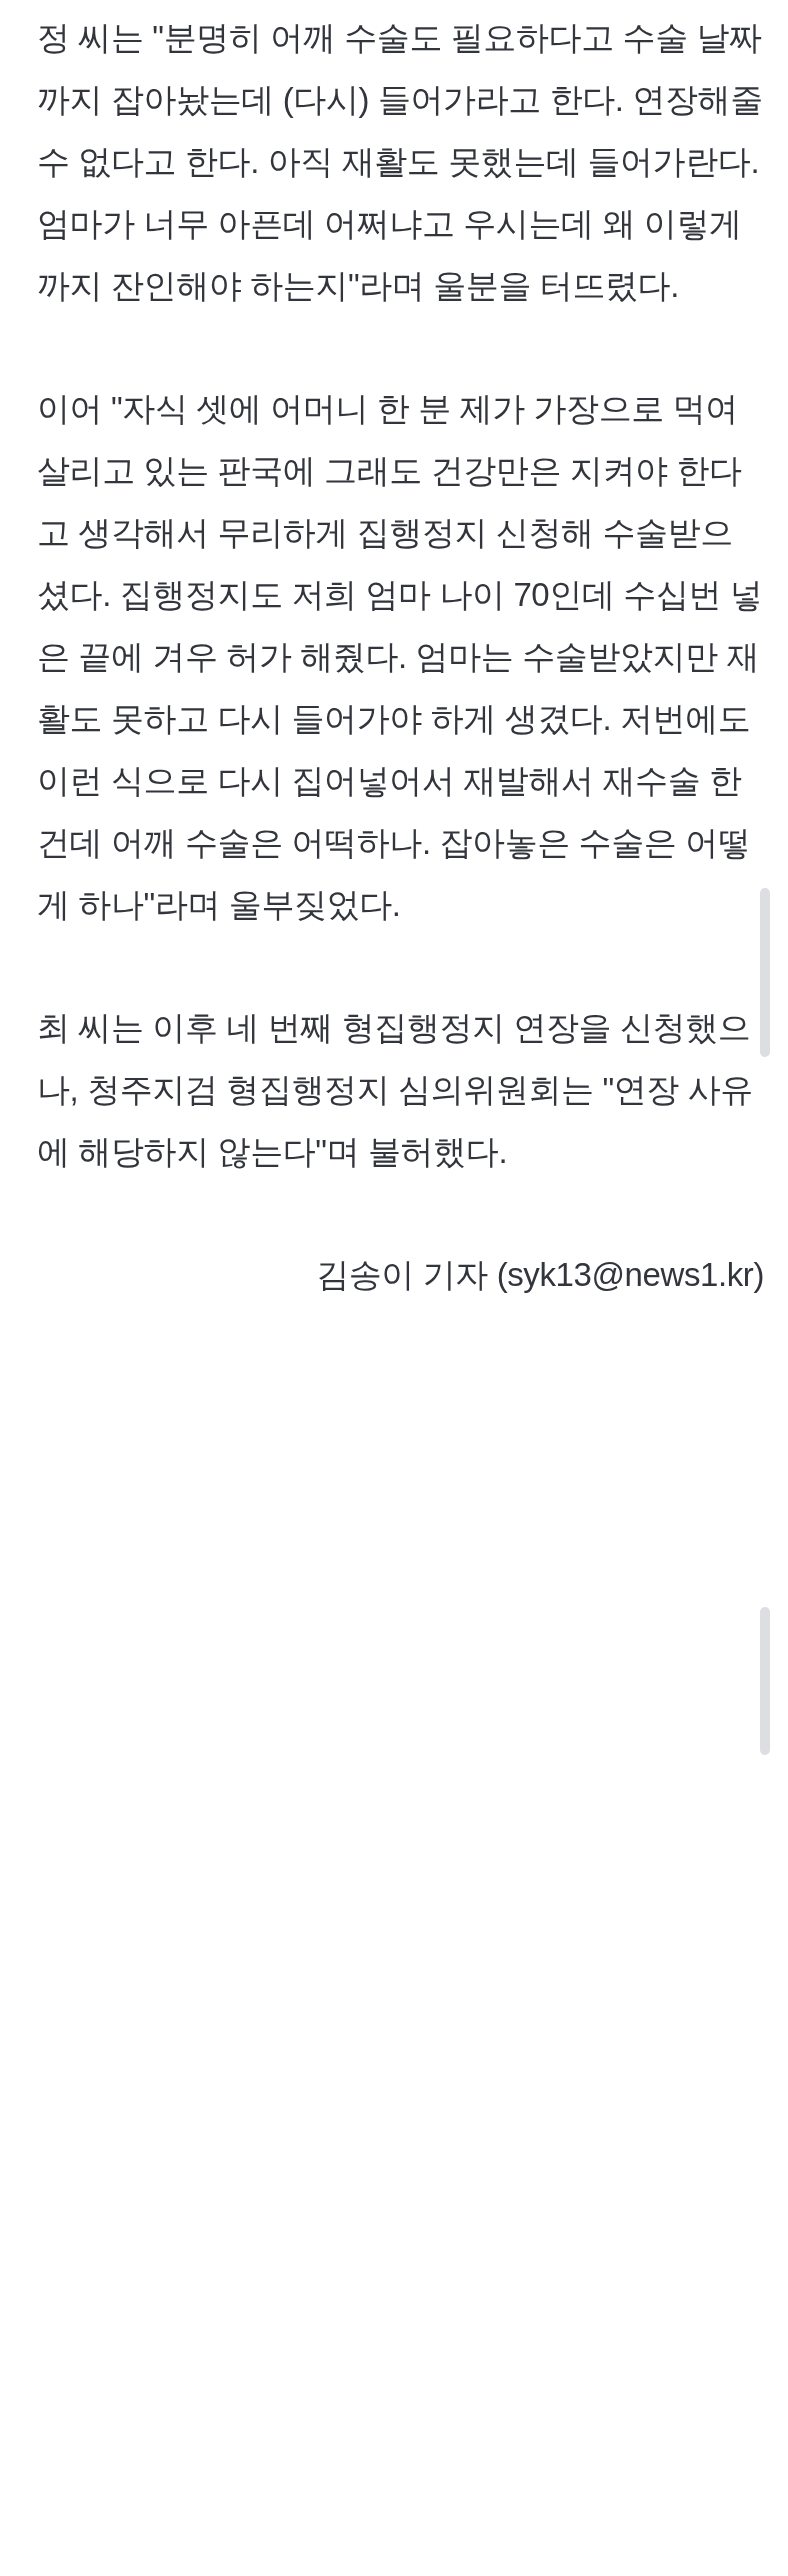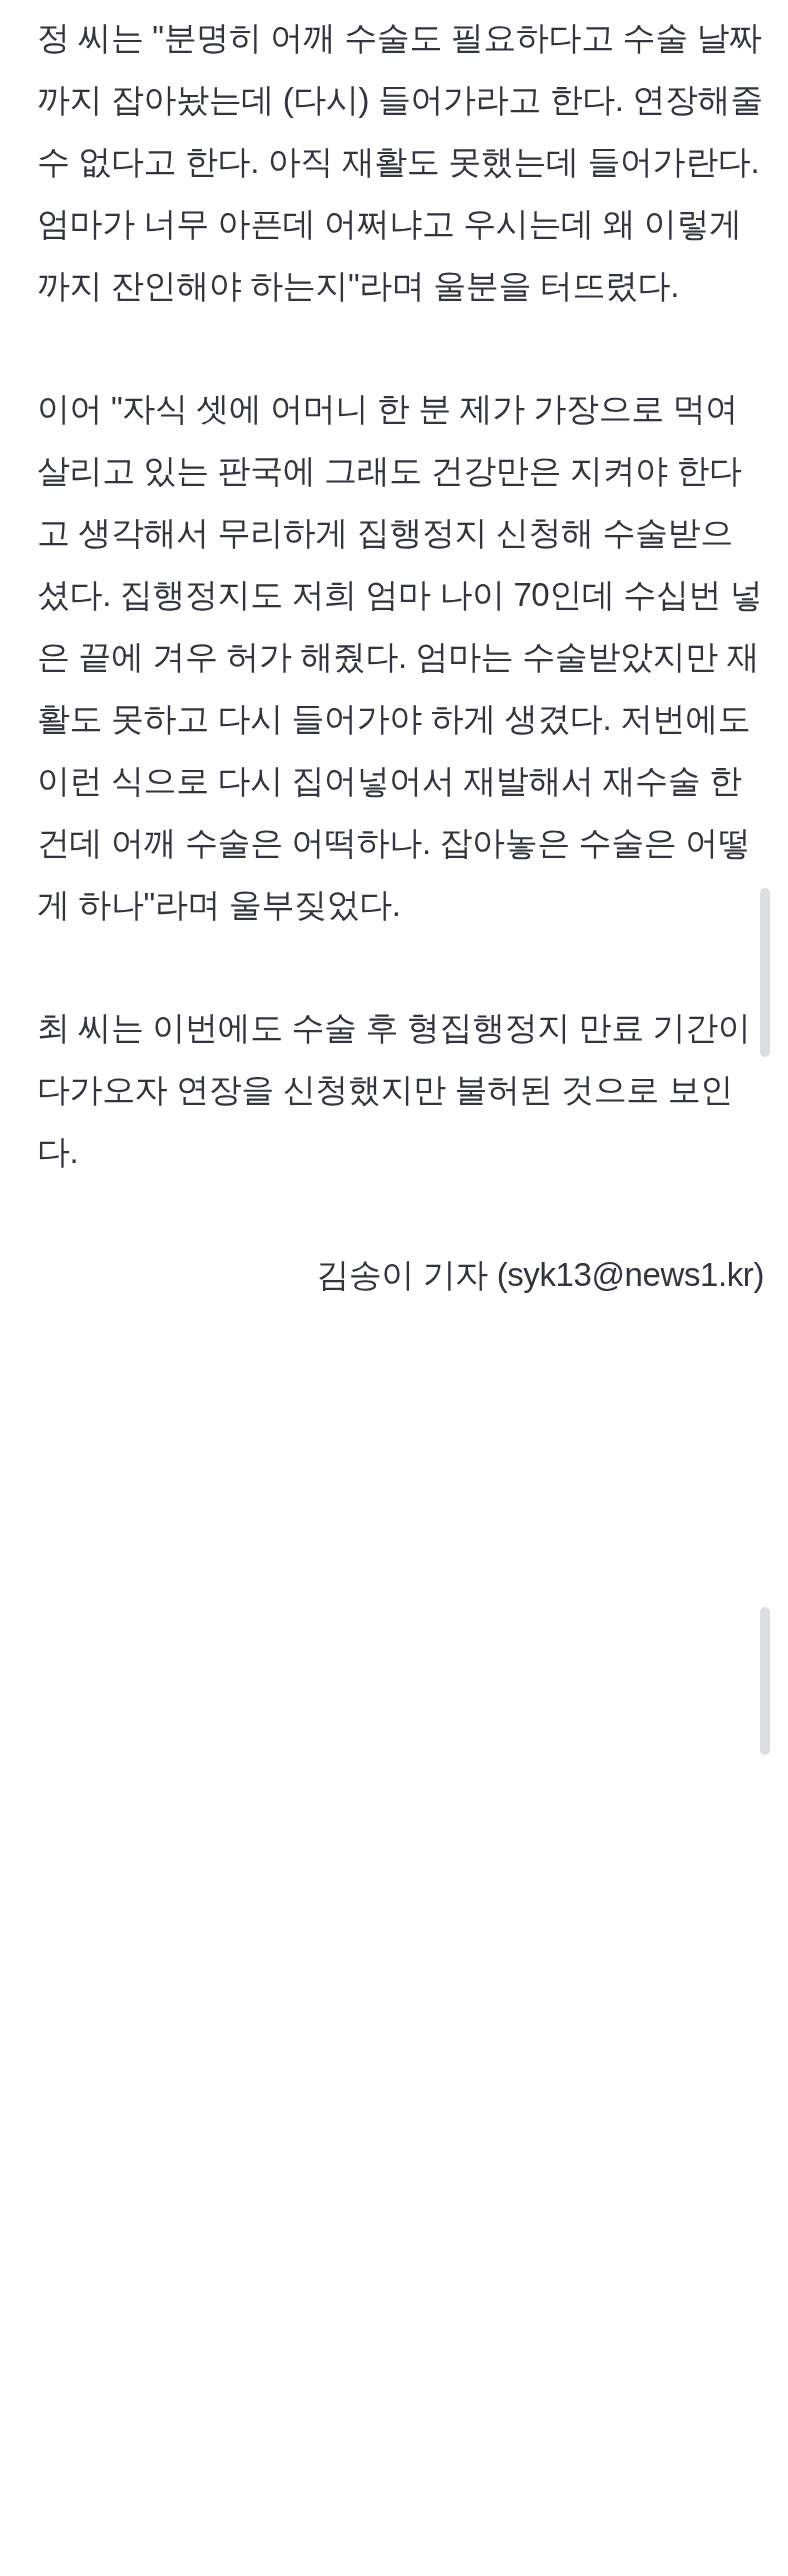--- a/index.html
+++ b/index.html
@@ -51,20 +51,20 @@
     height: 148px;
   }
 </style>
 </head>
 <body>
 
 <div class="page">
   <div class="article-body">
     <p>정 씨는 "분명히 어깨 수술도 필요하다고 수술 날짜까지 잡아놨는데 (다시) 들어가라고 한다. 연장해줄 수 없다고 한다. 아직 재활도 못했는데 들어가란다. 엄마가 너무 아픈데 어쩌냐고 우시는데 왜 이렇게까지 잔인해야 하는지"라며 울분을 터뜨렸다.</p>
     <p>이어 "자식 셋에 어머니 한 분 제가 가장으로 먹여 살리고 있는 판국에 그래도 건강만은 지켜야 한다고 생각해서 무리하게 집행정지 신청해 수술받으셨다. 집행정지도 저희 엄마 나이 70인데 수십번 넣은 끝에 겨우 허가 해줬다. 엄마는 수술받았지만 재활도 못하고 다시 들어가야 하게 생겼다. 저번에도 이런 식으로 다시 집어넣어서 재발해서 재수술 한 건데 어깨 수술은 어떡하나. 잡아놓은 수술은 어떻게 하나"라며 울부짖었다.</p>
-    <p>최 씨는 이번에도 수술 후 형집행정지 만료 기간이 다가오자 연장을 신청했지만 불허된 것으로 보인다.</p>
+    <p>최 씨는 이후 네 번째 형집행정지 연장을 신청했으나, 청주지검 형집행정지 심의위원회는 "연장 사유에 해당하지 않는다"며 불허했다.</p>
     <p class="byline">김송이 기자 (syk13@news1.kr)</p>
   </div>
 
   <div class="scrollbar-thumb thumb-upper"></div>
   <div class="scrollbar-thumb thumb-lower"></div>
 </div>
 
 
 </body></html>

